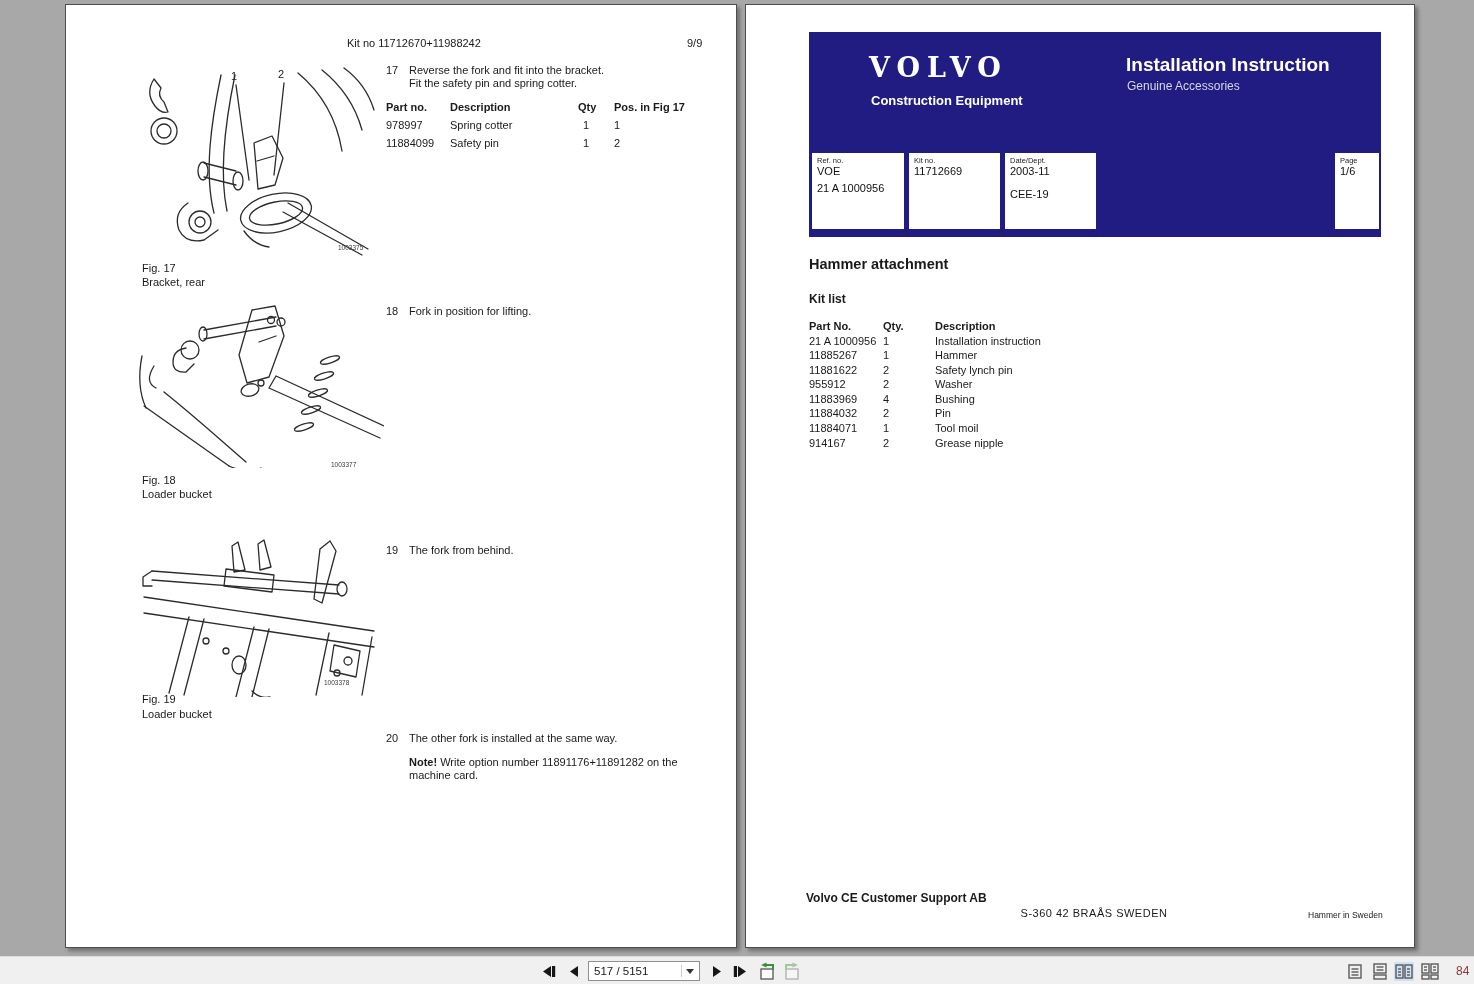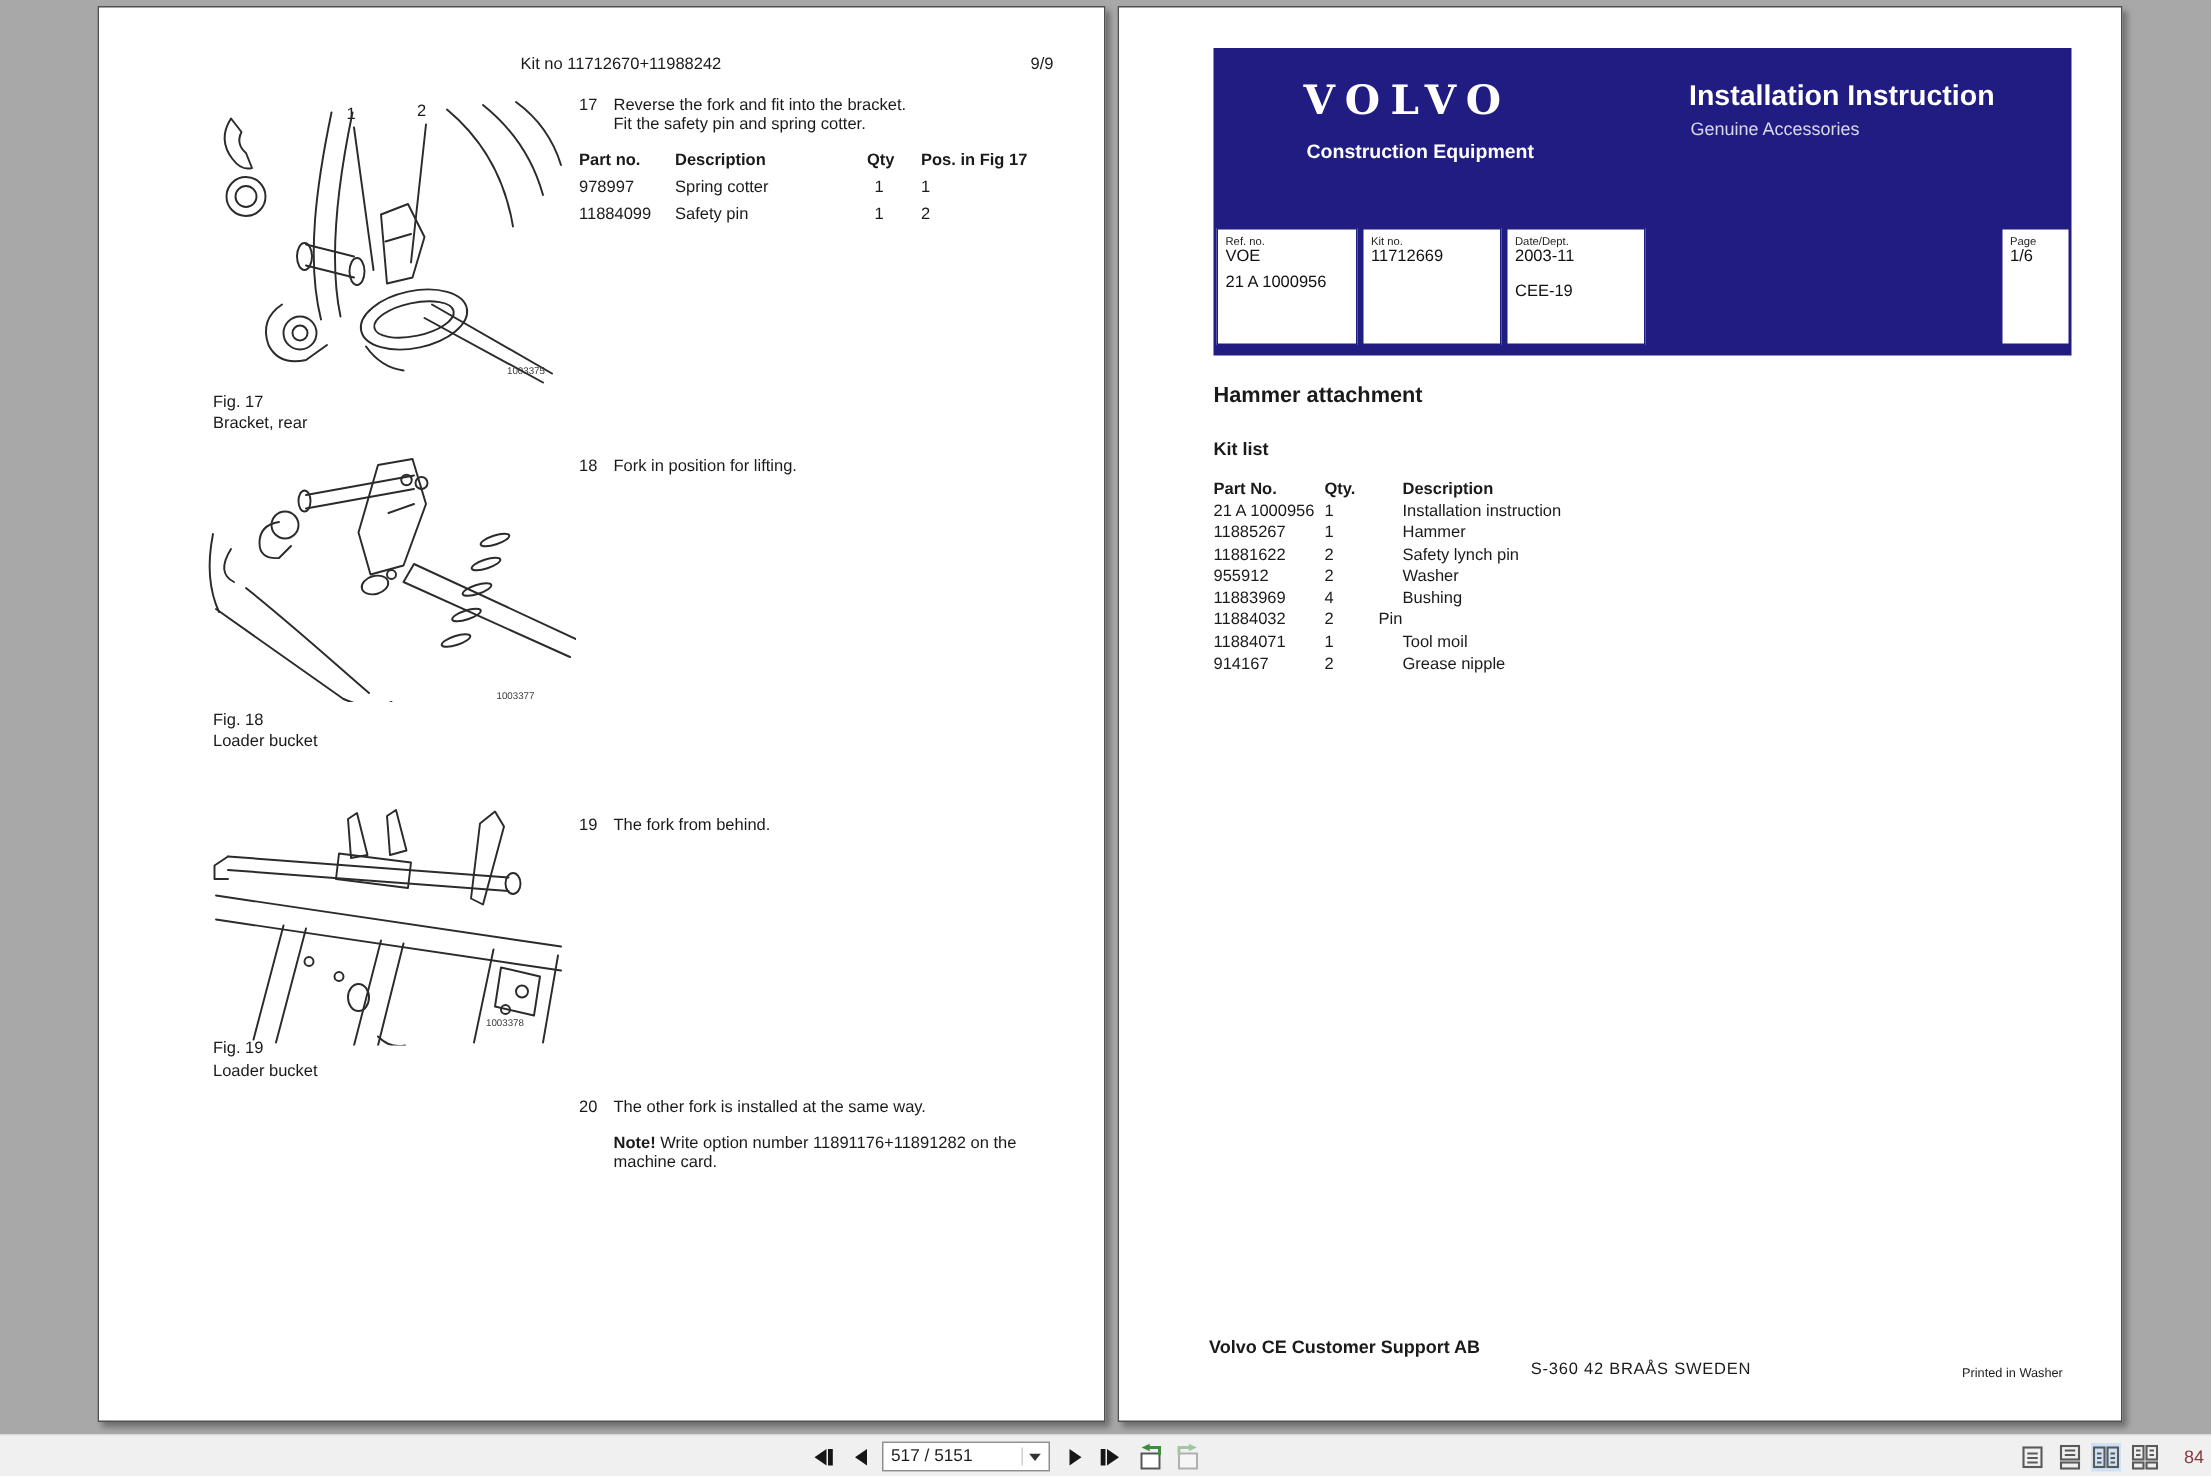--- a/index.html
+++ b/index.html
@@ -235,36 +235,36 @@
       <span style="left:189px">Washer</span>
     </div>
     <div class="krow abs t11" style="left:0;top:388px">
       <span style="left:63px">11883969</span>
       <span style="left:137px">4</span>
       <span style="left:189px">Bushing</span>
     </div>
     <div class="krow abs t11" style="left:0;top:402px">
       <span style="left:63px">11884032</span>
       <span style="left:137px">2</span>
-      <span style="left:173px">Pin</span>
+      <span style="left:189px">Pin</span>
     </div>
     <div class="krow abs t11" style="left:0;top:417px">
       <span style="left:63px">11884071</span>
       <span style="left:137px">1</span>
       <span style="left:189px">Tool moil</span>
     </div>
     <div class="krow abs t11" style="left:0;top:432px">
       <span style="left:63px">914167</span>
       <span style="left:137px">2</span>
       <span style="left:189px">Grease nipple</span>
     </div>
 
     <div class="abs b t12" style="left:60px;top:886px;width:576px;">Volvo CE Customer Support AB</div>
     <div class="abs t11" style="left:60px;top:902px;width:576px;text-align:center;letter-spacing:0.5px">S-360 42 BRAÅS SWEDEN</div>
-    <div class="abs" style="left:562px;top:905px;font-size:8.5px">Printed in Washer</div>
+    <div class="abs" style="left:562px;top:905px;font-size:8.5px">Hammer in Sweden</div>
   </div>
 
   <div id="toolbar">
 
     <div class="tb-btn" style="left:538px">
       <svg width="16" height="13" viewBox="0 0 16 13">
         <path d="M10 1 L2 6.5 L10 12 Z" fill="#161616"></path>
           <rect x="11" y="1" width="3.2" height="11" fill="#161616"></rect>
       </svg>
     </div>

